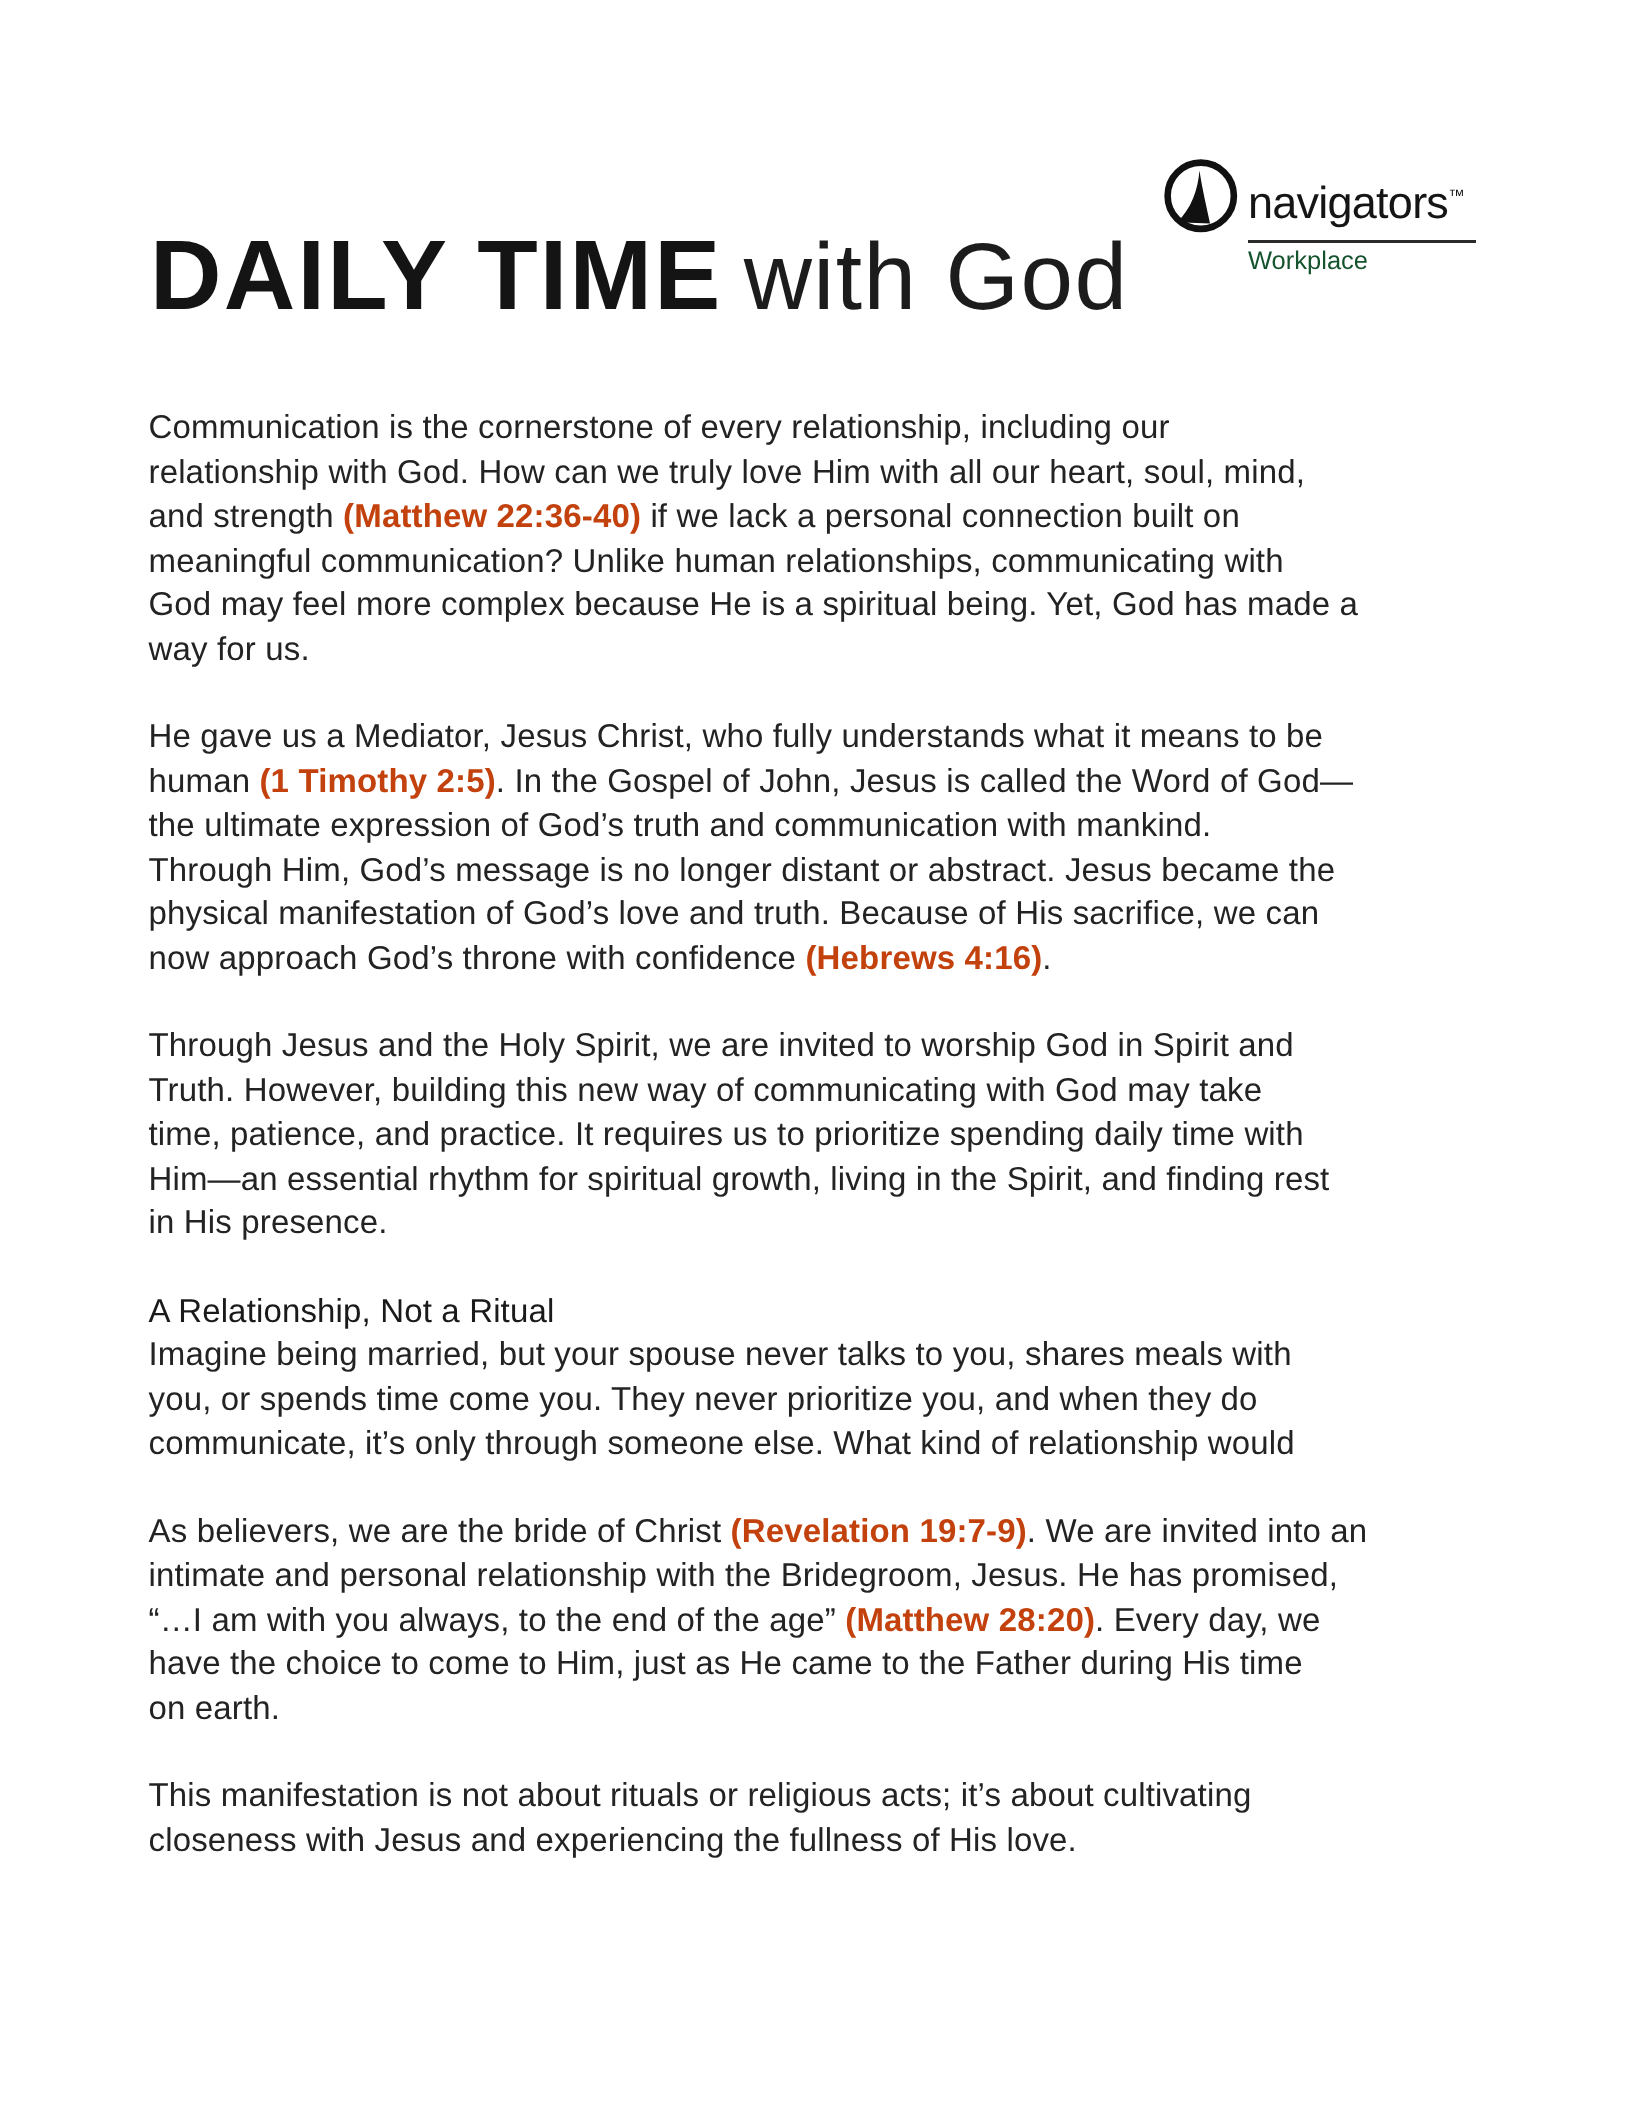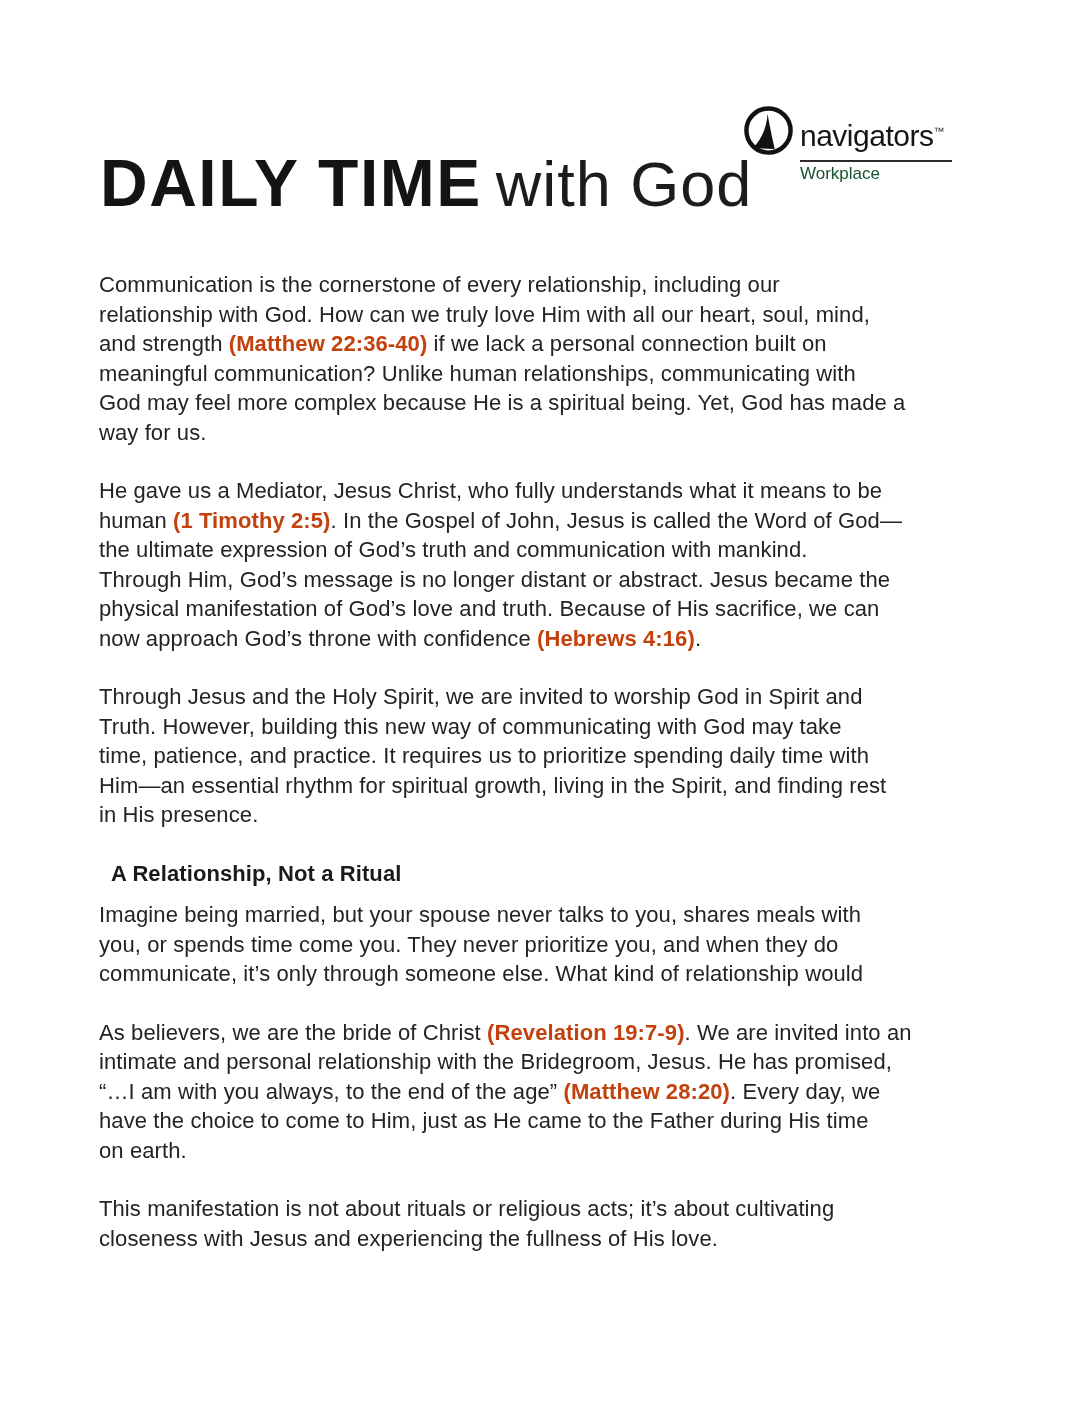--- a/index.html
+++ b/index.html
@@ -33,21 +33,21 @@
   .title-light {
     font-size: 63px;
     font-weight: 300;
     letter-spacing: 1px;
     margin-left: 14px;
     color: #1c1c1c;
   }
   
   .logo {
     position: absolute;
-    left: 742px;
+    left: 774px;
     top: 104px;
     display: flex;
     align-items: flex-start;
   }
   .logo-mark {
     flex: 0 0 auto;
     display: block;
   }
   .logo-text {
     margin-left: 5px;
@@ -89,24 +89,24 @@
     width: 915px;
     font-size: 22px;
     line-height: 29.5px;
     letter-spacing: 0.1px;
     color: #232323;
   }
   .content p.paragraph {
     margin: 0 0 29px 0;
   }
   .content h2.heading {
-    margin: 12px;
+    margin: 0;
     font-size: 22px;
     line-height: 29.5px;
-    font-weight: 700;
+    font-weight: 400;
     color: #1a1a1a;
   }
   .content strong {
     font-weight: 700;
     color: #c2410c;
   }
 </style>
 </head>
 <body>
 

